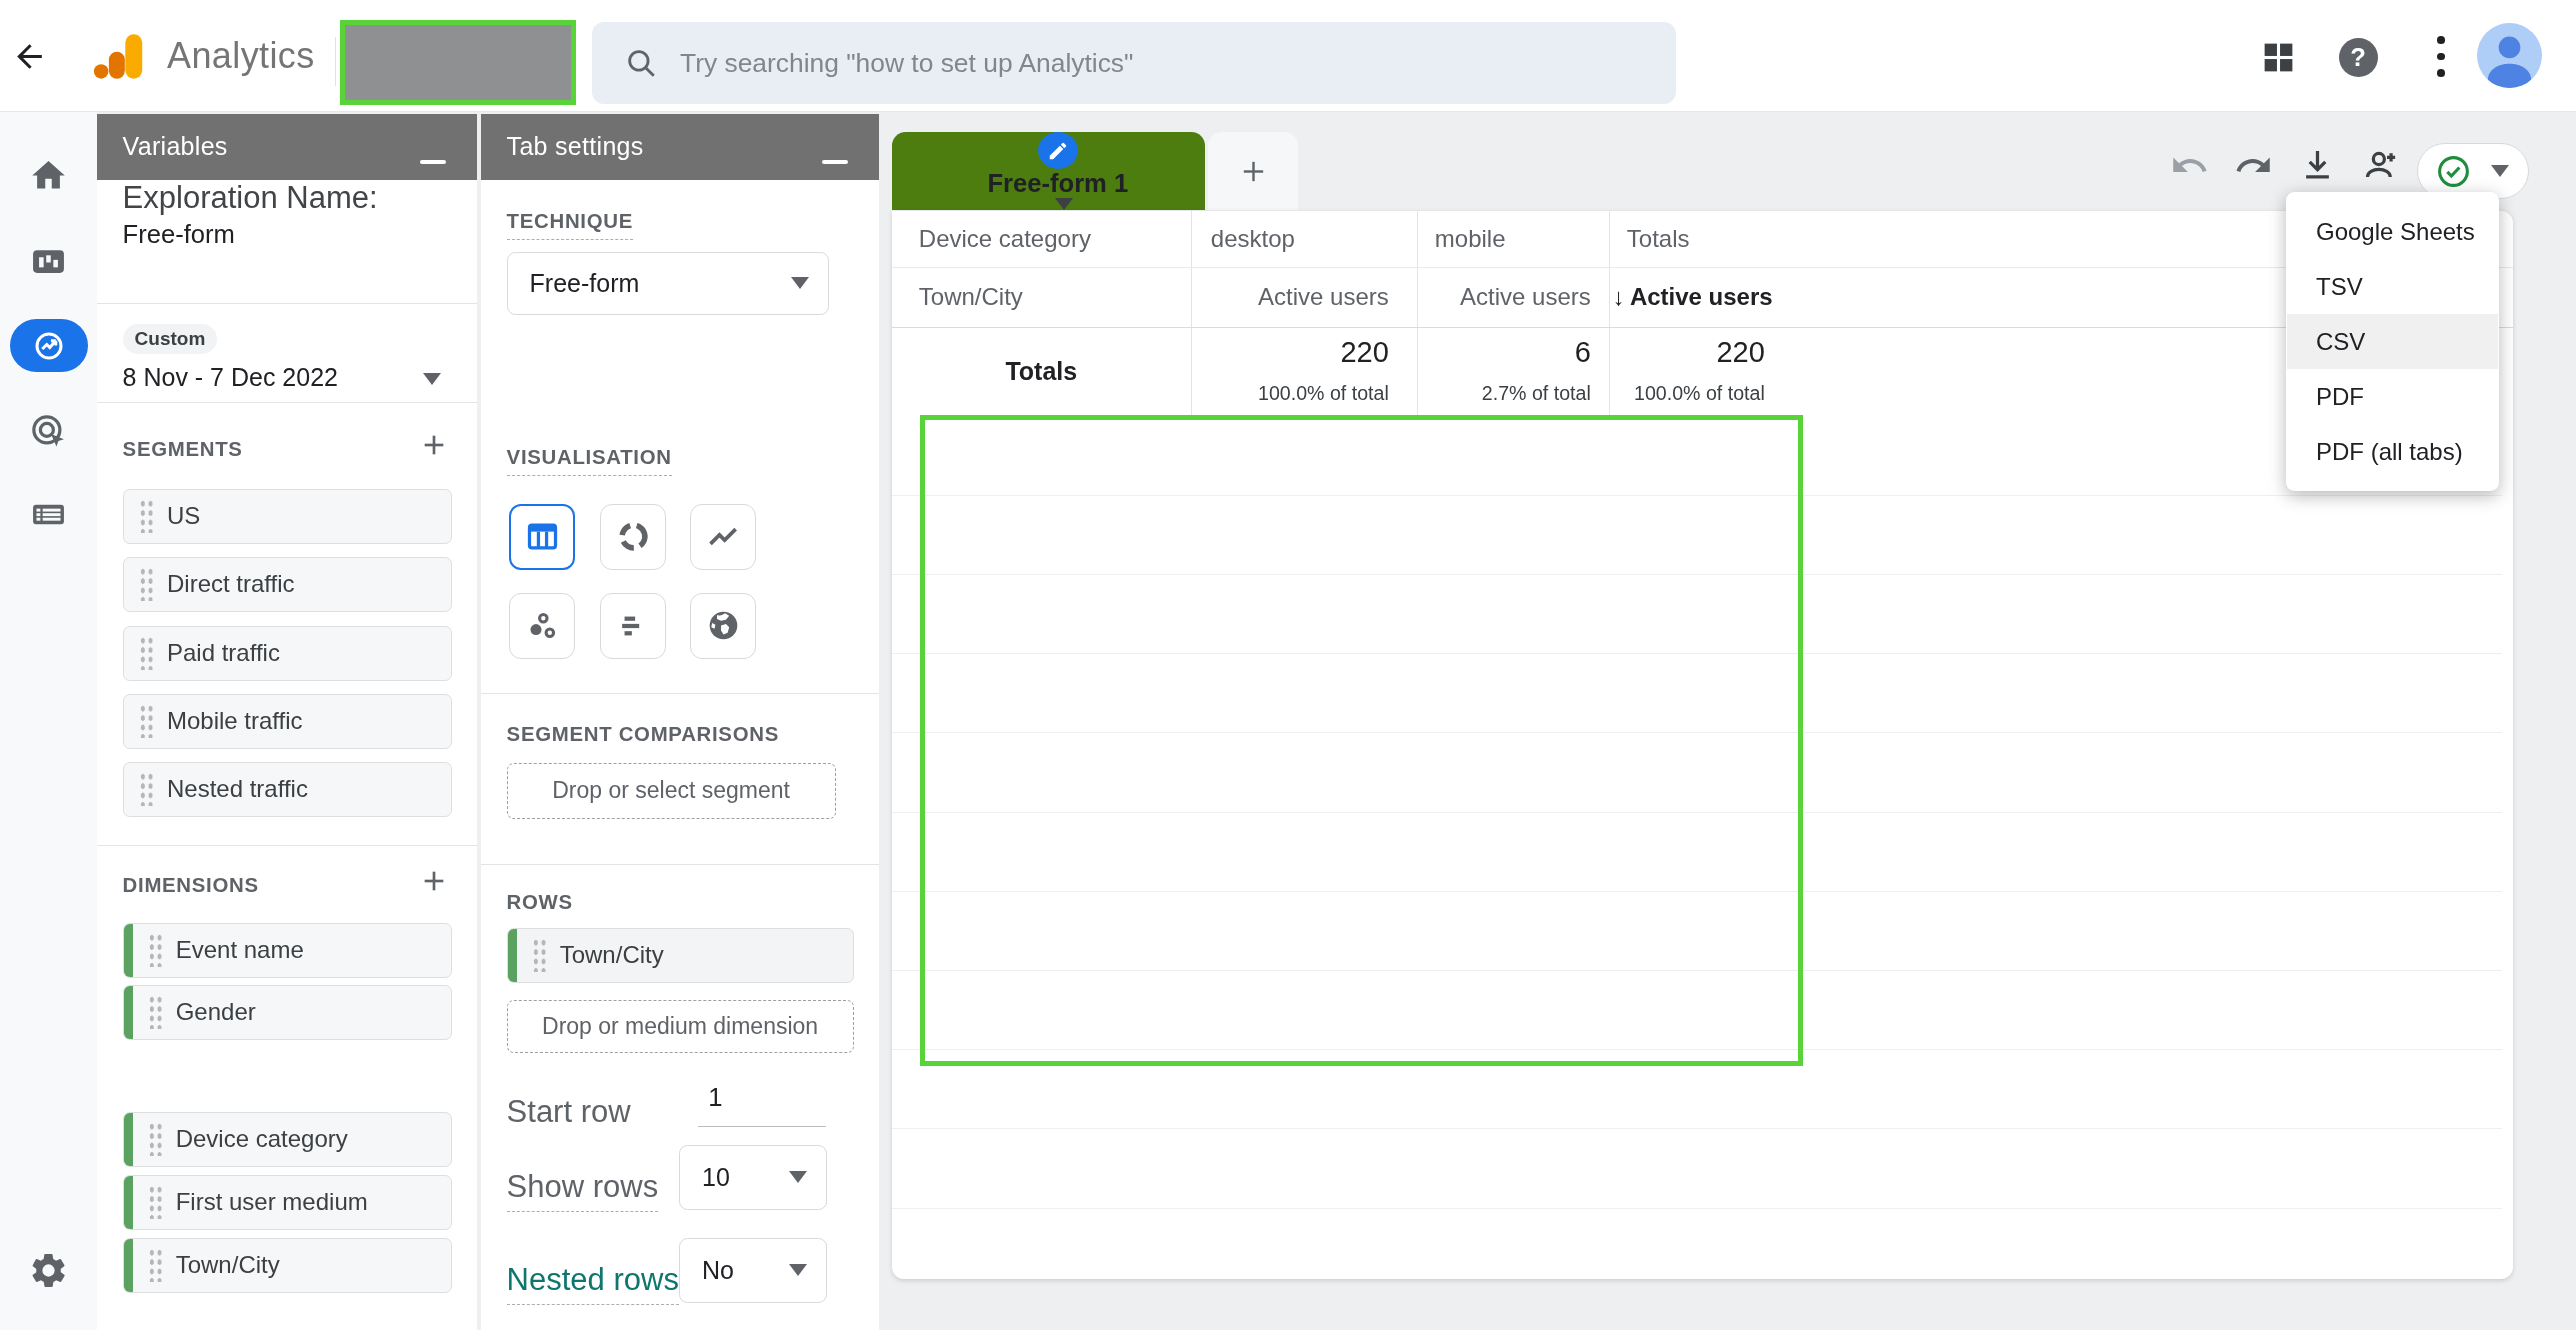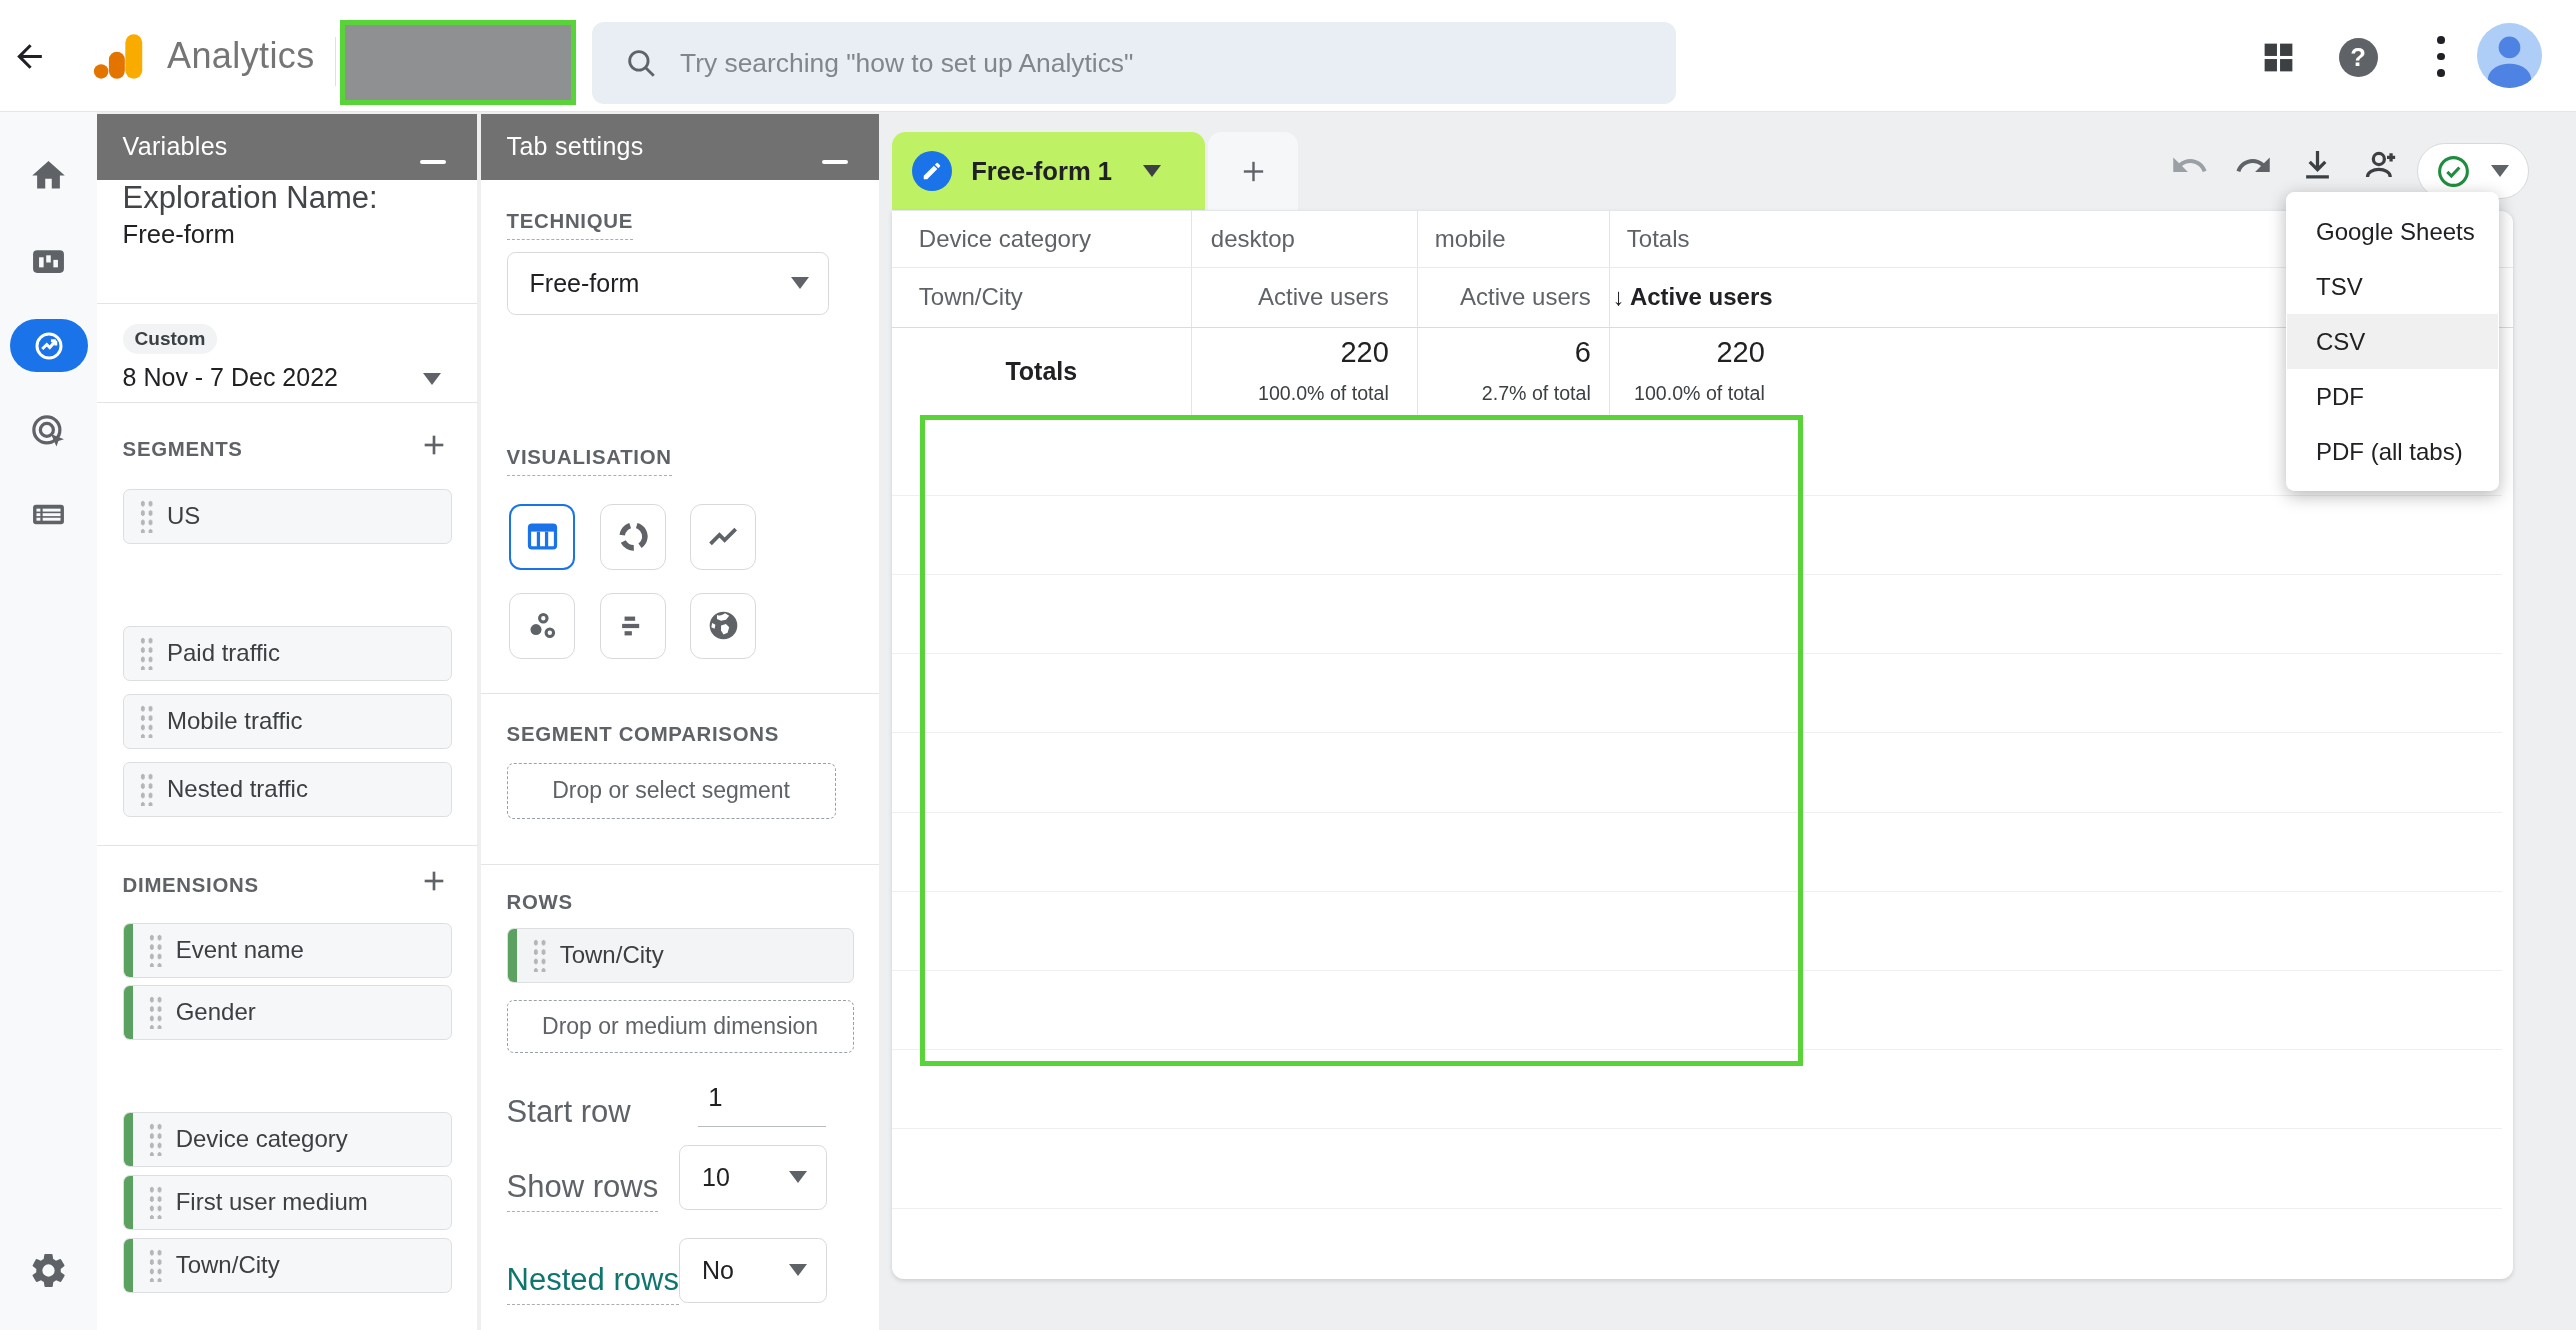--- a/index.html
+++ b/index.html
@@ -43,21 +43,21 @@
   .select{position:absolute;background:#fff;border:1.3px solid #d7d9dc;border-radius:8.5px;box-sizing:border-box;display:flex;align-items:center;cursor:pointer;}
   .select .sv{font-size:25px;color:#202124;margin-left:22px;}
   .caret{width:0;height:0;border-left:9.4px solid transparent;border-right:9.4px solid transparent;border-top:12px solid #5f6368;}
   .select .caret{position:absolute;right:19px;}
   .dropzone{position:absolute;left:25.6px;width:329px;border:1.7px dashed #9aa0a6;border-radius:6.8px;box-sizing:border-box;display:flex;align-items:center;justify-content:center;font-size:23px;color:#5f6368;cursor:pointer;}
   
   .visbtn{position:absolute;width:66px;height:66px;border:1.3px solid #d7d9dc;border-radius:12px;box-sizing:border-box;background:#fff;display:flex;align-items:center;justify-content:center;cursor:pointer;}
   .visbtn.sel{border:2.1px solid #1a73e8;}
   
   #main{position:absolute;left:879px;top:0;width:1697px;height:1219px;}
-  #tab-active{position:absolute;left:12.8px;top:20.4px;width:313px;height:78px;background:#bef264;border-radius:13.6px 13.6px 0 0;display:flex;align-items:center;cursor:pointer;}
+  #tab-active{position:absolute;left:12.8px;top:20.4px;width:313px;height:78px;background:#4d7c0f;border-radius:13.6px 13.6px 0 0;display:flex;align-items:center;cursor:pointer;flex-direction:column;}
   #tab-active .pc{width:40px;height:40px;border-radius:50%;background:#1a73e8;margin-left:20.4px;display:flex;align-items:center;justify-content:center;}
   #tab-active .tl{font-size:25.6px;font-weight:bold;color:#202124;margin-left:19px;}
   #tab-add{position:absolute;left:329px;top:20.4px;width:90px;height:78px;background:#f5f7f8;border-radius:13.6px 13.6px 0 0;display:flex;align-items:center;justify-content:center;cursor:pointer;}
   .tbicon{position:absolute;top:34px;width:39px;height:39px;cursor:pointer;}
   #export-pill{position:absolute;left:1538px;top:31px;width:112px;height:56px;background:#fff;border:1.3px solid #d7d9dc;border-radius:28px;box-sizing:border-box;display:flex;align-items:center;cursor:pointer;}
   #canvas{position:absolute;left:12.8px;top:99px;width:1621px;height:1068px;background:#fff;border-radius:0 12px 12px 12px;box-shadow:0 1.7px 4.3px rgba(60,64,67,.18);}
   .vline{position:absolute;top:0;width:0.9px;height:204px;background:#e2e4e6;}
   .hline{position:absolute;left:0;height:0.9px;}
   .cell{position:absolute;box-sizing:border-box;display:flex;align-items:center;}
   .hd1{font-size:24px;color:#5f6368;}
@@ -187,20 +187,24 @@
 
       <div class="abs sec-label" style="left:25.6px;top:324px;">SEGMENTS</div>
       <svg class="plus-ic" style="top:315px;" viewBox="0 0 24 24">
           <path d="M11 5h2v14h-2z" fill="#5f6368"></path>
           <path d="M5 11h14v2H5z" fill="#5f6368"></path>
         </svg>
       <div class="chip" style="top:375px;">
           <span class="hdl"></span>
           <span class="cl">US</span>
         </div>
+      <div class="chip" style="top:443px;">
+          <span class="hdl"></span>
+          <span class="cl">Direct traffic</span>
+        </div>
       <div class="chip" style="top:512px;">
           <span class="hdl"></span>
           <span class="cl">Paid traffic</span>
         </div>
       <div class="chip" style="top:580px;">
           <span class="hdl"></span>
           <span class="cl">Mobile traffic</span>
         </div>
       <div class="chip" style="top:648px;">
           <span class="hdl"></span>

